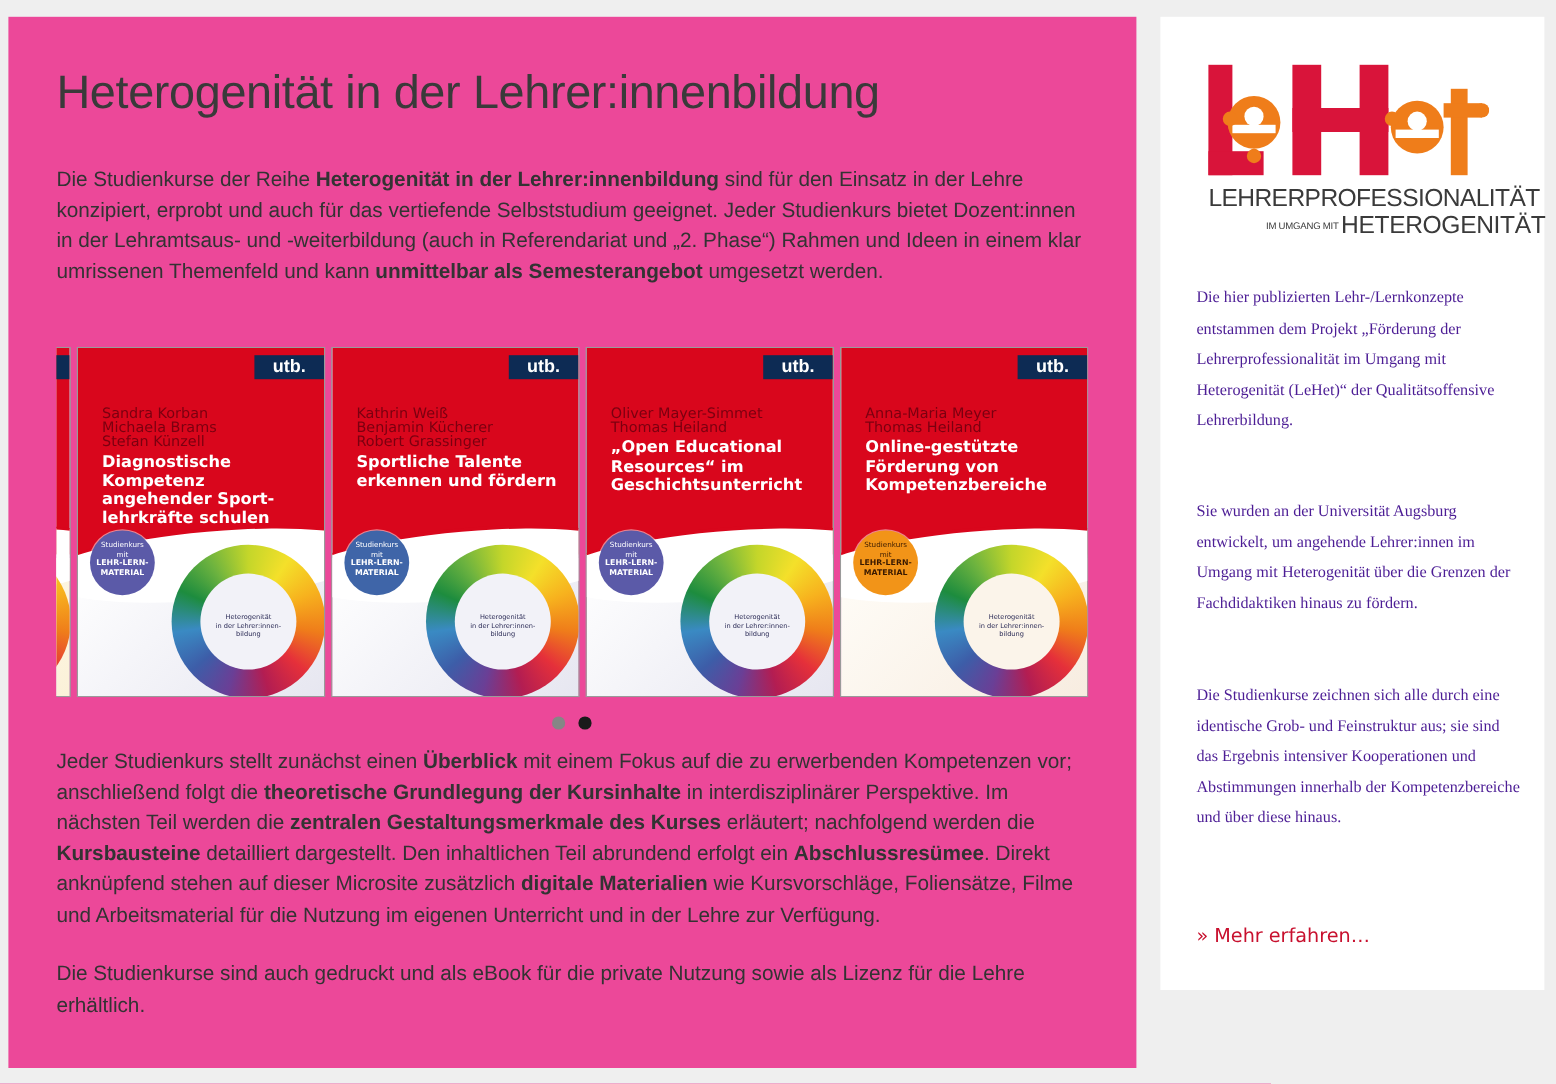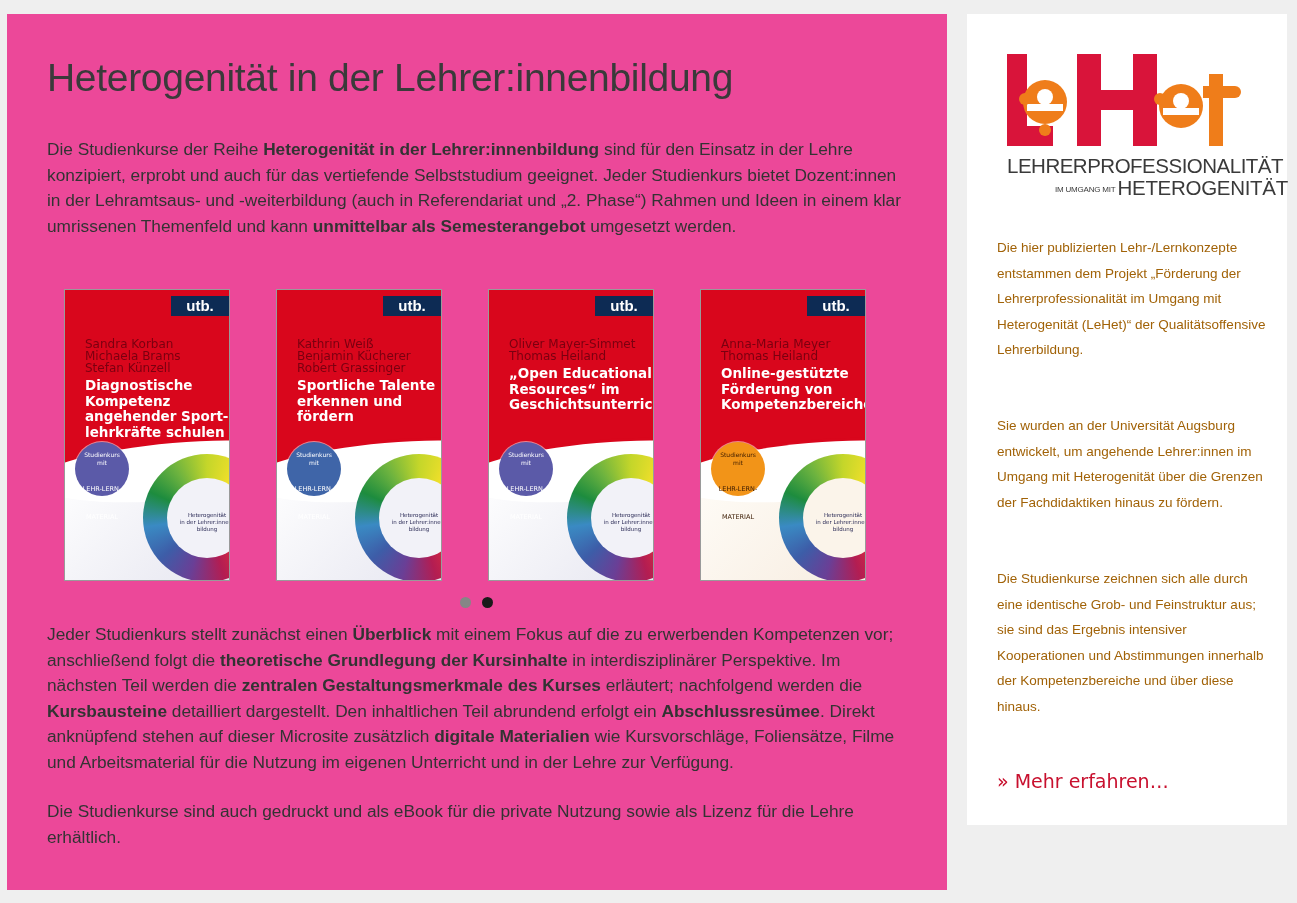--- a/index.html
+++ b/index.html
@@ -9,53 +9,53 @@
   .main-card { position: absolute; left: 7px; top: 14px; width: 940px; height: 876px; background: #ec4899; }
   .page-title { position: absolute; left: 40px; top: 42px; font-family: "Liberation Sans", sans-serif; font-weight: 300; font-size: 39px; color: #3a3a3a; letter-spacing: -0.3px; white-space: nowrap; }
   .para { position: absolute; left: 40px; width: 860px; font-family: "Liberation Sans", sans-serif; font-size: 17.3px; line-height: 25.5px; color: #333; }
   .para b { font-weight: bold; color: #333; }
   .p1 { top: 123px; }
   .p2 { top: 608px; }
   .p3 { top: 785px; }
 
   
   .slider { position: absolute; left: 40px; top: 275px; width: 860px; height: 292px; overflow: hidden; }
-  .book { position: absolute; top: 0; width: 166px; height: 292px; border: 1px solid #9a9a9a; overflow: hidden; background: linear-gradient(135deg, #ffffff 0%, #eeeef6 60%, #dcdcec 100%); }
+  .book { position: absolute; top: 0; width: 207px; height: 292px; border: 1px solid #9a9a9a; overflow: hidden; background: linear-gradient(135deg, #ffffff 0%, #eeeef6 60%, #dcdcec 100%); }
   .book .red { position: absolute; left: 0; top: 0; width: 100%; height: 172px; background: #d9061c; }
   .book .curve { position: absolute; left: -30px; top: 150px; width: 280px; height: 60px; border-radius: 50%; background: #fff; border-top: 3px solid #d9061c; transform: rotate(-5deg); }
   .book .bg-low { position: absolute; left: 0; top: 175px; width: 100%; height: 120px; background: linear-gradient(135deg, #ffffff 0%, #e6e6f0 100%); }
   .book.warm .bg-low { background: linear-gradient(135deg, #fffdf8 0%, #f7ece0 100%); }
   .utb { position: absolute; right: 0; top: 6px; width: 58px; height: 20px; background: #0d2b54; color: #fff; font-family: "Liberation Sans", sans-serif; font-size: 15px; line-height: 20px; text-align: center; font-weight: bold; }
   .authors { position: absolute; left: 20px; top: 48px; font-family: "DejaVu Sans", sans-serif; font-size: 12px; line-height: 12px; color: #7a0010; white-space: pre-line; }
   .btitle { position: absolute; left: 20px; font-family: "DejaVu Sans", sans-serif; font-size: 13.5px; line-height: 15.5px; color: #fff; font-weight: bold; white-space: pre-line; }
   .badge { position: absolute; left: 10px; top: 152px; width: 54px; height: 54px; border-radius: 50%; background: #5b5aa8; color: #fff; text-align: center; font-family: "DejaVu Sans", sans-serif; font-size: 6px; line-height: 7.5px; padding-top: 9px; box-shadow: 0 0 0 1px rgba(255,255,255,0.5); }
-  .badge .strong { font-weight: normal; font-size: 6.5px; margin-top: 20px; }
+  .badge .strong { font-weight: bold; font-size: 6.5px; }
   .swirl { position: absolute; left: 78px; top: 164px; width: 128px; height: 128px; border-radius: 50%;
     background: conic-gradient(from 0deg, #c4d62a, #f4e02a, #f7b21e, #ef7d1a, #e5303a, #b31d52, #6a3f96, #3d5da8, #3a8ac3, #1d8c3e, #6db33f, #c4d62a); }
   .swirl::after { content: ""; position: absolute; left: 24px; top: 24px; width: 80px; height: 80px; border-radius: 50%; background: #f2f2f8; }
   .book.warm .swirl::after { background: #fbf4ea; }
   .swirl-label { position: absolute; left: 98px; top: 222px; width: 88px; text-align: center; font-family: "DejaVu Sans", sans-serif; font-size: 5.5px; line-height: 7px; color: #2a2a55; z-index: 2; white-space: pre-line; }
 
   .dots { position: absolute; left: 453px; top: 583px; height: 12px; display: flex; gap: 11px; }
   .dot { width: 11px; height: 11px; border-radius: 50%; background: #868686; cursor: pointer; }
   .dot.active { background: #1a1a1a; }
 
   
   .side-card { position: absolute; left: 967px; top: 14px; width: 320px; height: 811px; background: #fff; }
   .logo { position: absolute; left: 38px; top: 38px; width: 236px; height: 150px; }
   .logo-big { position: absolute; left: 0; top: 0; height: 100px; width: 236px; }
   .logo-line1 { position: absolute; left: 2px; top: 102px; font-family: "Liberation Sans", sans-serif; font-size: 20.5px; color: #3a3a3a; letter-spacing: -0.5px; white-space: nowrap; }
   .logo-line2 { position: absolute; left: 2px; top: 124px; white-space: nowrap; color: #3a3a3a; font-family: "Liberation Sans", sans-serif; margin-left: 48px; }
   .logo-line2 .small { font-size: 8px; letter-spacing: -0.2px; vertical-align: 3px; }
   .logo-line2 .large { font-size: 20.5px; letter-spacing: -0.3px; margin-left: 2px; }
-  .side-text { position: absolute; left: 30px; width: 270px; font-family: Liberation Sans, sans-serif; font-size: 13.5px; line-height: 25.5px; color: #a16207; }
+  .side-text { position: absolute; left: 30px; width: 270px; font-family: Liberation Serif, serif; font-size: 13.5px; line-height: 25.5px; color: #4c1d95; }
   .s1 { top: 221px; }
   .s2 { top: 399px; }
   .s3 { top: 552px; }
-  .more-link { position: absolute; left: 30px; top: 756px; font-family: "DejaVu Sans", sans-serif; font-size: 19px; color: #c8102e; text-decoration: none; cursor: pointer; }
+  .more-link { position: absolute; left: 30px; top: 756px; font-family: "DejaVu Sans", sans-serif; font-size: 16px; color: #c8102e; text-decoration: none; cursor: pointer; }
 </style>
 </head>
 <body>
 
 <div class="main-card">
   <h1 class="page-title">Heterogenität in der Lehrer:innenbildung</h1>
 
   <p class="para p1"><span>Die Studienkurse der Reihe </span><b>Heterogenität in der Lehrer:innenbildung</b><span> sind für den Einsatz in der Lehre konzipiert, erprobt und auch für das vertiefende Selbststudium geeignet. Jeder Studienkurs bietet Dozent:innen in der Lehramtsaus- und -weiterbildung (auch in Referendariat und „2. Phase“) Rahmen und Ideen in einem klar umrissenen Themenfeld und kann </span><b>unmittelbar als Semesterangebot</b><span> umgesetzt werden.</span></p>
 
   <div class="slider">

